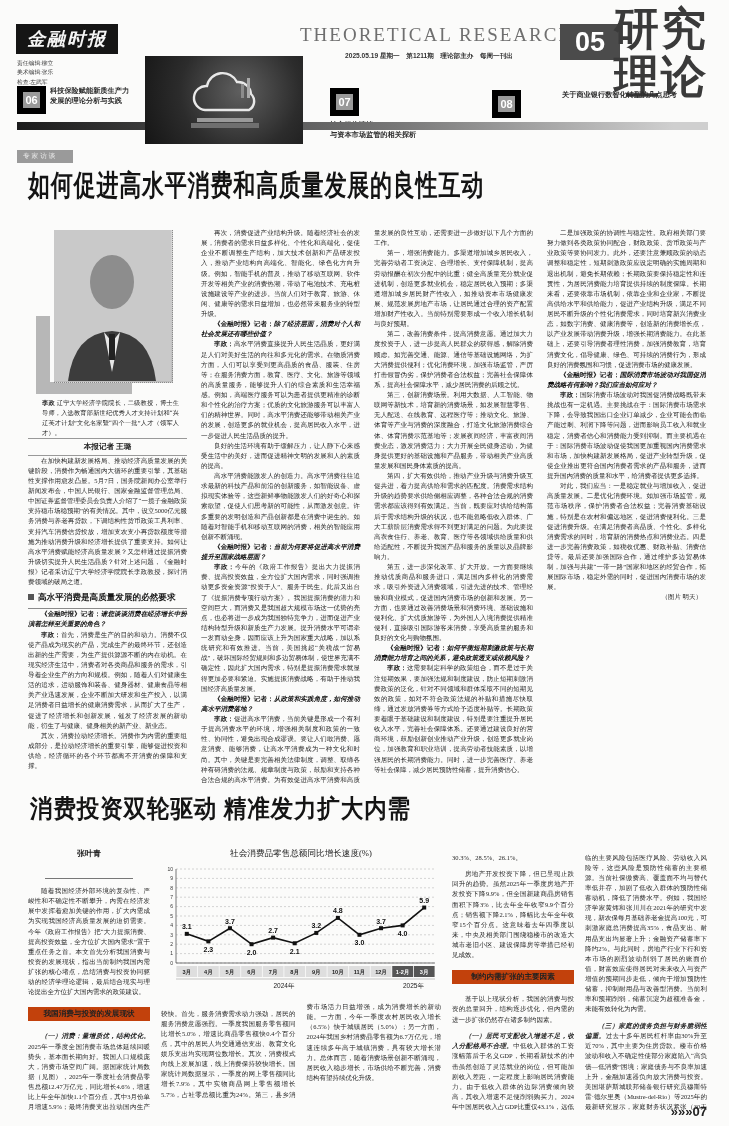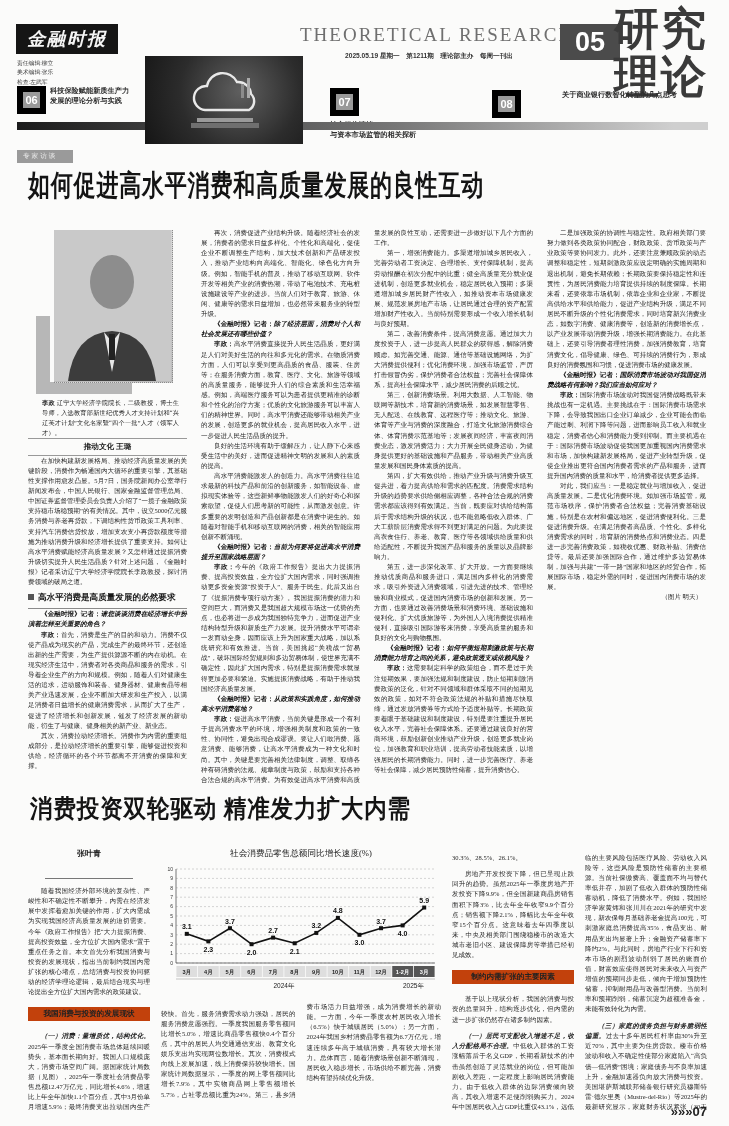--- a/index.html
+++ b/index.html
@@ -117,21 +117,21 @@
           <path d="M14 151 q6-48 44-50 q38 2 44 50 z" fill="#3c3c3c"></path>
           <path d="M50 102 l8 10 l8-10 l-8 40 z" fill="#e7e7e7"></path>
           <rect x="55" y="104" width="6" height="26" fill="#222"></rect>
         </svg>
       </div>
     </div>
     <p class="caption">
       <b>李政</b>
       <span>辽宁大学经济学院院长，二级教授，博士生导师，入选教育部新世纪优秀人才支持计划和“兴辽英才计划”文化名家暨“四个一批”人才（领军人才）。</span>
     </p>
-    <div class="byline">推动文化 王璐</div>
+    <div class="byline">本报记者 王璐</div>
 
   <p class="body-p">在加快构建新发展格局、推动经济高质量发展的关键阶段，消费作为畅通国内大循环的重要引擎，其基础性支撑作用愈发凸显。5月7日，国务院新闻办公室举行新闻发布会，中国人民银行、国家金融监督管理总局、中国证券监督管理委员会负责人介绍了“一揽子金融政策支持稳市场稳预期”的有关情况。其中，设立5000亿元服务消费与养老再贷款，下调结构性货币政策工具利率、支持汽车消费信贷投放，增加支农支小再贷款额度等措施为推动消费升级和经济增长提供了重要支持。如何让高水平消费赋能经济高质量发展？又怎样通过提振消费升级切实提升人民生活品质？针对上述问题，《金融时报》记者采访辽宁大学经济学院院长李政教授，探讨消费领域的破局之道。</p>
       <p class="shead"><span class="sq"></span>高水平消费是高质量发展的必然要求</p>
       <p class="q"><b>《金融时报》记者：</b><i>请您谈谈消费在经济增长中扮演着怎样至关重要的角色？</i></p>
       <p class="body-p"><b>李政：</b>首先，消费是生产的目的和动力。消费不仅使产品成为现实的产品，完成生产的最终环节，还创造出新的生产需要，为生产提供源源不断的内在动机。在现实经济生活中，消费者对各类商品和服务的需求，引导着企业生产的方向和规模。例如，随着人们对健康生活的追求，运动服饰和装备、健身器材、健康食品等相关产业迅速发展，企业不断加大研发和生产投入，以满足消费者日益增长的健康消费需求，从而扩大了生产，促进了经济增长和创新发展，催发了经济发展的新动能，衍生了与健康、健身相关的新产业、新业态。</p>
       <p class="body-p">其次，消费拉动经济增长。消费作为内需的重要组成部分，是拉动经济增长的重要引擎，能够促进投资和供给，经济循环的各个环节都离不开消费的保障和支撑。</p>
       <p class="body-p">再次，消费促进产业结构升级。随着经济社会的发展，消费者的需求日益多样化、个性化和高端化，促使企业不断调整生产结构，加大技术创新和产品研发投入，推动产业结构向高端化、智能化、绿色化方向升级。例如，智能手机的普及，推动了移动互联网、软件开发等相关产业的消费热潮，带动了电池技术、充电桩设施建设等产业的进步。当前人们对于教育、旅游、休闲、健康等的需求日益增加，也必然带来服务业的转型升级。</p>
       <p class="q"><b>《金融时报》记者：</b><i>除了经济层面，消费对个人和社会发展还有哪些价值？</i></p>
       <p class="body-p"><b>李政：</b>高水平消费直接提升人民生活品质，更好满足人们对美好生活的向往和多元化的需求。在物质消费方面，人们可以享受到更高品质的食品、服装、住房等；在服务消费方面，教育、医疗、文化、旅游等领域的高质量服务，能够提升人们的综合素质和生活幸福感。例如，高端医疗服务可以为患者提供更精准的诊断和个性化的治疗方案；优质的文化旅游服务可以丰富人们的精神世界。同时，高水平消费还能够带动相关产业的发展，创造更多的就业机会，提高居民收入水平，进一步促进人民生活品质的提升。</p>
       <p class="body-p">良好的生活环境有助于缓解压力，让人静下心来感受生活中的美好，进而促进精神文明的发展和人的素质的提高。</p>

